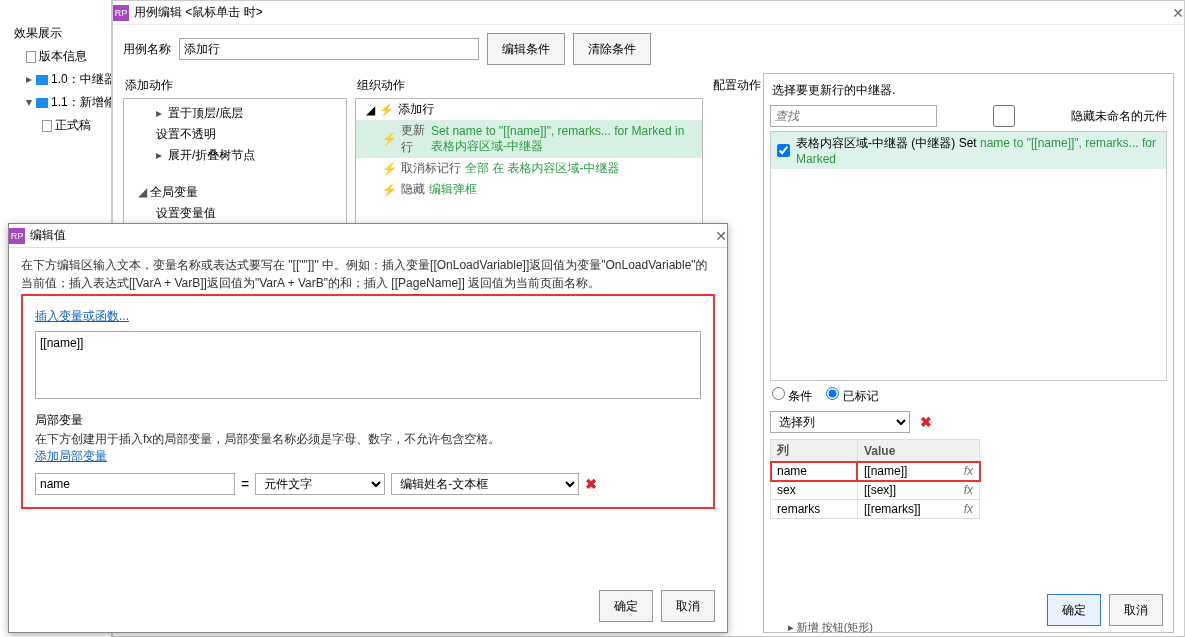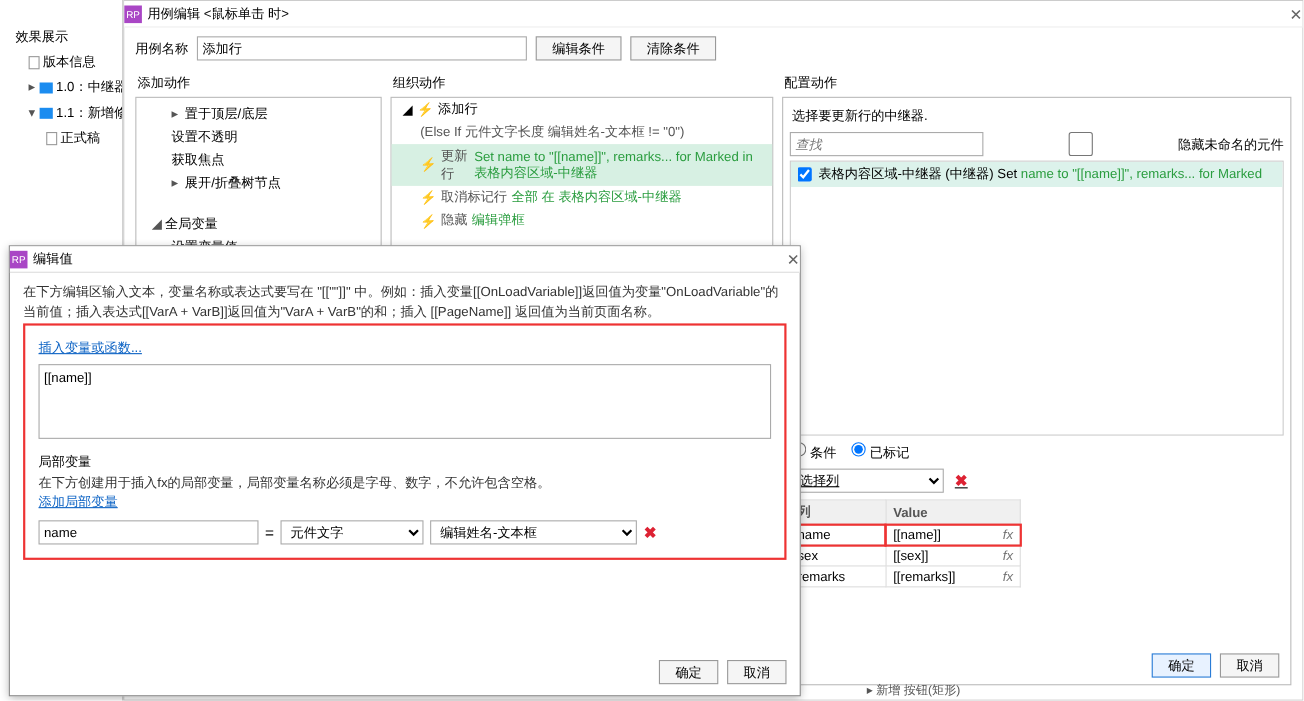--- a/index.html
+++ b/index.html
@@ -15,28 +15,28 @@
 .file-icon { display:inline-block; width:10px; height:12px; border:1px solid #999; background:#fff; margin-right:3px; vertical-align:middle; }
 
 
 .case-win { position:absolute; left:112px; top:0; width:1073px; height:637px; border:1px solid #ccc; background:#fff;}
 .titlebar { height:24px; background:#fff; border-bottom:1px solid #eee; padding:3px 0; display:flex; align-items:center;}
 .rp-icon { width:16px; height:16px; background:#a946c5; color:#fff; font-size:9px; display:inline-flex; align-items:center; justify-content:center; margin-right:5px;}
 .titlebar .close { margin-left:auto; font-size:14px; color:#666; cursor:pointer;}
 
 .case-name-row { padding:8px 10px; display:flex; align-items:center; gap:8px;}
 .case-name-row input { width:300px; height:22px; border:1px solid #aaa; padding:0 4px; background:#fff;}
-.btn { height:22px; padding:0 14px; border:1px solid #999; background:#f5f5f5; cursor:pointer; font-size:12px;}
+.btn { height:32px; padding:0 14px; border:1px solid #999; background:#f5f5f5; cursor:pointer; font-size:12px;}
 
 .cols { display:flex; padding:0 10px; gap:8px; height:560px;}
 .col-head { font-size:12px; padding:4px 2px;}
 .panel { border:1px solid #bbb; background:#fff; flex:1; min-height:0;}
 .col1 { width:224px; display:flex; flex-direction:column;}
 .col2 { width:348px; display:flex; flex-direction:column;}
-.col3 { flex:1; display:flex; flex-direction:column; position:relative;}
+.col3 { flex:1; display:flex; position:relative;}
 
 .action-tree { padding:4px;}
 .action-tree .row { padding:2px 2px 2px 28px; white-space:nowrap;}
 .action-tree .row.parent { padding-left:10px;margin-top:16px;}
 .action-tree .tri2 { display:inline-block; width:12px; color:#555;}
 
 .org-list { font-size:12px;}
 .org-list .row { padding:2px 4px 2px 10px; display:flex; align-items:center; gap:4px;}
 .org-list .row.selected { background:#d7f0e3;}
 .org-list .cond { padding-left:26px; color:#555;}
@@ -109,37 +109,33 @@
     <button class="btn">编辑条件</button>
     <button class="btn">清除条件</button>
   </div>
   <div class="cols">
 
     <div class="col1">
       <div class="col-head">添加动作</div>
       <div class="panel action-tree">
         <div class="row"><span class="tri2">▸</span><span>置于顶层/底层</span></div>
         <div class="row"><span>设置不透明</span></div>
-        <div class="row"><span>获取焦点</span></div>
         <div class="row"><span class="tri2">▸</span><span>展开/折叠树节点</span></div>
         <div class="row parent"><span class="tri2">◢</span><span>全局变量</span></div>
         <div class="row"><span>设置变量值</span></div>
       </div>
     </div>
 
     <div class="col2">
       <div class="col-head">组织动作</div>
       <div class="panel org-list">
         <div class="row">
             <span class="tri2">◢</span>
             <span class="bolt">⚡</span>
             <span>添加行</span>
-          </div>
-        <div class="row cond">
-            <span>(Else If 元件文字长度 编辑姓名-文本框 != "0")</span>
           </div>
         <div class="row action selected">
             <span class="bolt">⚡</span>
             <span class="gray">更新行 </span>
             <span class="green">Set name to "[[name]]", remarks... for Marked in 表格内容区域-中继器</span>
           </div>
         <div class="row action">
             <span class="bolt">⚡</span>
             <span class="gray">取消标记行 </span>
             <span class="green">全部 在 表格内容区域-中继器</span>
@@ -164,21 +160,21 @@
         <div class="config-list">
           <div class="item">
             <input type="checkbox" class="chk" checked="" style="">
             <span><span>表格内容区域-中继器 (中继器) Set </span><span class="green2">name to "[[name]]", remarks... for Marked</span></span>
           </div>
         </div>
         <div class="radio-row">
           <label><input type="radio" name="m" style=""> <span>条件</span></label>
           <label><input type="radio" name="m" checked="" style=""> <span>已标记</span></label>
         </div>
-        <div style="display:flex; gap:10px; align-items:center;text-decoration:underline;">
+        <div style="display:flex; gap:10px; align-items:center;">
           <select class="sel"><option>选择列</option></select>
           <span class="del-x">✖</span>
         </div>
         <table class="val-table">
           <tbody>
               <tr>
                 <th>列</th>
                 <th>Value</th>
               </tr>
           <tr class="hl-red">

